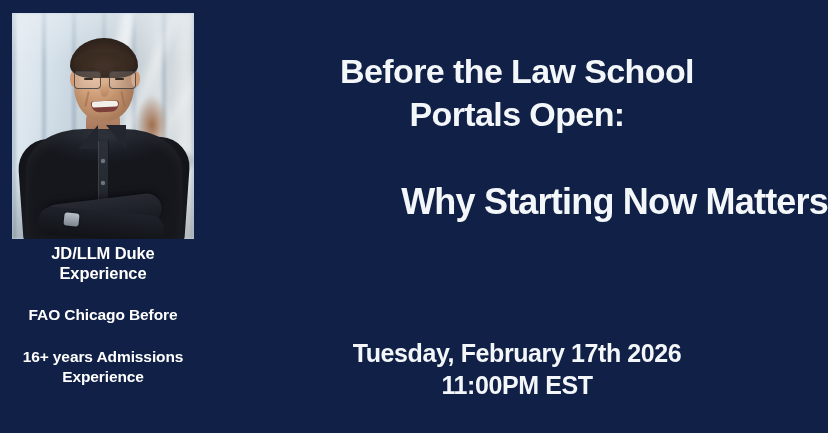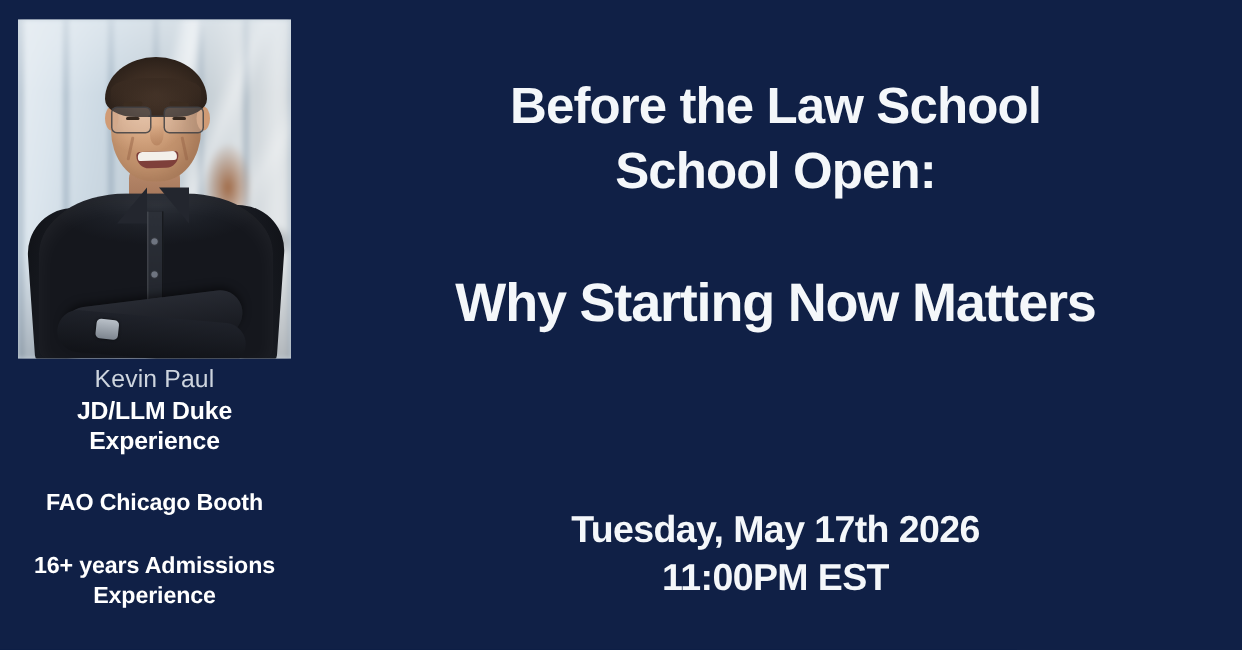--- a/index.html
+++ b/index.html
@@ -337,21 +337,21 @@
     font-weight: 700;
     color: #f4f7fa;
     line-height: 43px;
     letter-spacing: -0.6px;
   }
 
   .subhead {
     position: absolute;
     left: 0; top: 180px;
     width: 622px;
-    text-align: center;
+    text-align: right;
     font-size: 36px;
     font-weight: 700;
     color: #f4f7fa;
     line-height: 44px;
     letter-spacing: -0.8px;
   }
 
   .datetime {
     position: absolute;
     left: 0; top: 337px;
@@ -405,39 +405,38 @@
         <div class="nose"></div>
         <div class="smile-line-l"></div>
         <div class="smile-line-r"></div>
         <div class="mouth">
           <div class="teeth"></div>
         </div>
       </div>
     </div>
 
     <div class="left-text">
-      <div class="name-line">Kevin Paul</div>
       <div class="cred-line">JD/LLM Duke</div>
       <div class="cred-line">Experience</div>
       <div class="gap-a"></div>
-      <div class="sub-line">FAO Chicago Booth</div>
+      <div class="sub-line">FAO Chicago Before</div>
       <div class="gap-b"></div>
       <div class="sub-line">16+ years Admissions</div>
       <div class="sub-line">Experience</div>
     </div>
   </div>
 
   <div class="right-panel">
 
     <div class="headline">
       <div>Before the Law School</div>
-      <div>School Open:</div>
+      <div>Portals Open:</div>
     </div>
 
     <div class="subhead">Why Starting Now Matters</div>
 
     <div class="datetime">
-      <div>Tuesday, May 17th 2026</div>
+      <div>Tuesday, February 17th 2026</div>
       <div>11:00PM EST</div>
     </div>
   </div>
 
 </div>
 
 </body></html>

